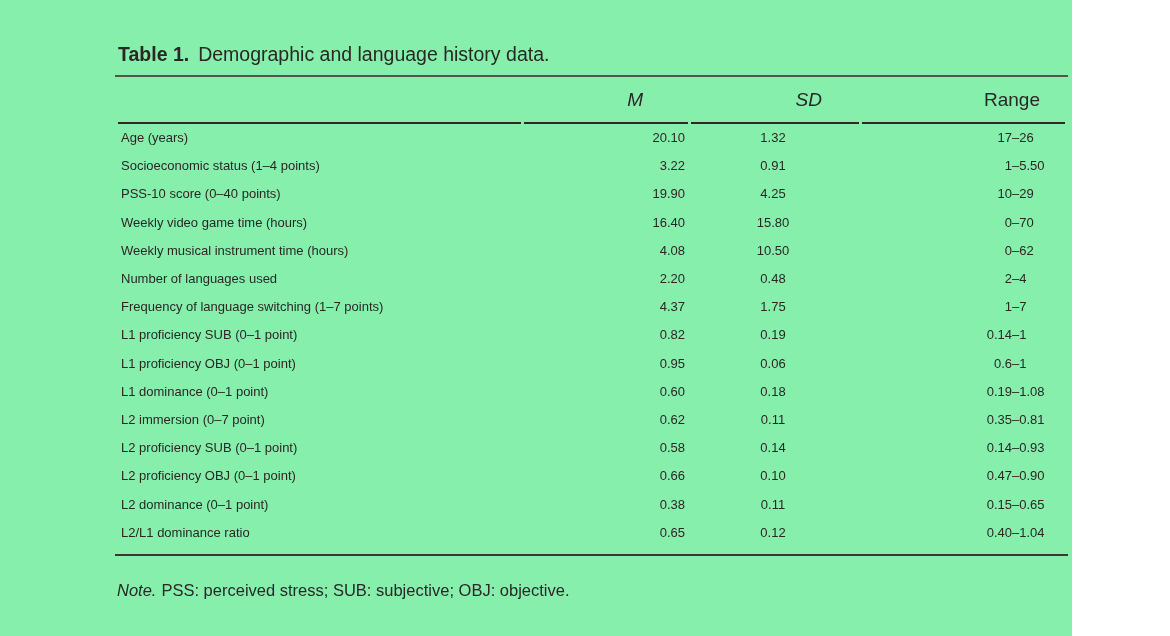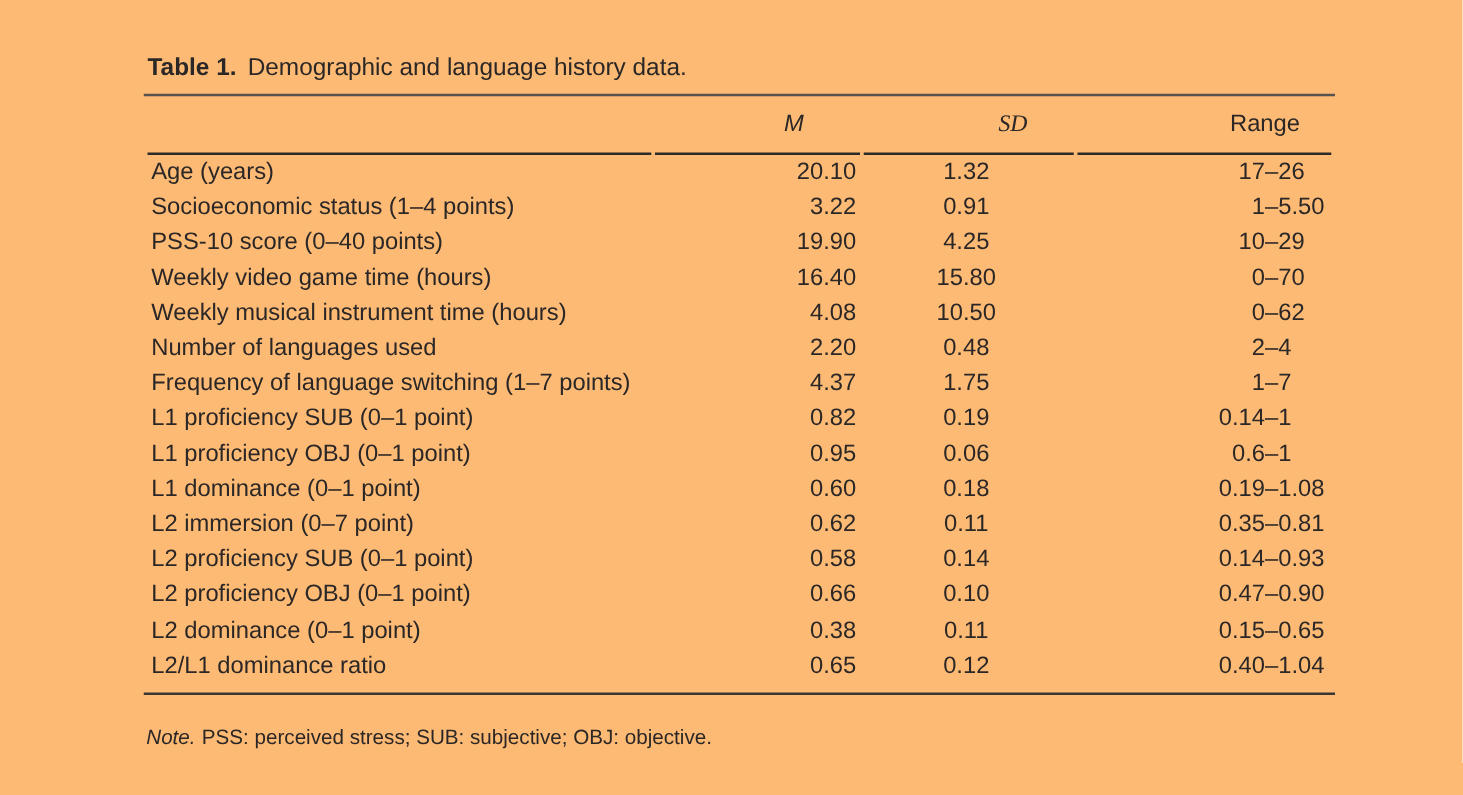--- a/index.html
+++ b/index.html
@@ -9,23 +9,23 @@
   }
   body {
     width: 1170px;
     height: 636px;
     font-family: "Liberation Sans", sans-serif;
     color: #2b2726;
     overflow: hidden;
   }
   .page {
     position: relative;
-    width: 1170px;
+    width: 1072px;
     height: 636px;
-    background: #fdba74;
+    background: #86efac;
   }
   .content {
     position: absolute;
     left: 115px;
     top: 0;
     width: 953px;
   }
   .caption {
     padding-top: 42px;
     padding-left: 3px;
@@ -66,28 +66,28 @@
     font-weight: normal;
     font-size: 19px;
     height: 45px;
     vertical-align: middle;
     border-bottom: 2px solid #2e2a28;
     padding: 0;
     white-space: nowrap;
   }
   th.col-m, th.col-sd { font-style: italic; text-align: right; }
   th.col-m { padding-right: 45px; }
-  th.col-sd { padding-right: 37px; font-family: Liberation Serif, serif; }
+  th.col-sd { padding-right: 37px; }
   th.col-range { text-align: right; padding-right: 25px; }
   tbody td {
     padding: 0;
     line-height: 28.2px;
     height: 28.2px;
     white-space: nowrap;
-    font-size: 19px;
+    font-size: 13px;
   }
   td.col-label { text-align: left; padding-left: 3px; }
   td.col-m { text-align: right; padding-right: 3px; }
   td.col-sd { text-align: center; padding-right: 4px; }
   td.col-range { text-align: left; }
   .r-lo {
     display: inline-block;
     width: 150px;
     text-align: right;
   }

